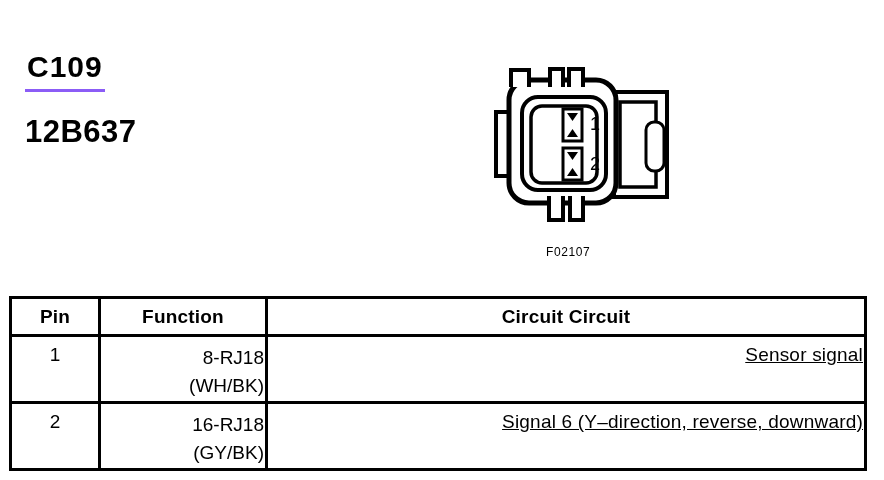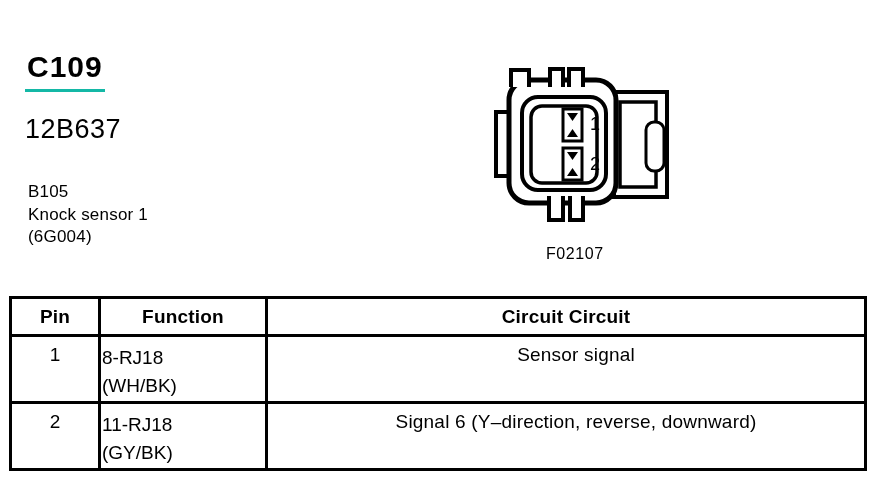--- a/index.html
+++ b/index.html
@@ -2,57 +2,52 @@
 <html><head>
 <meta charset="utf-8">
 <style>
   html,body{margin:0;padding:0;background:#e8e8e8;}
   .page{
     position:relative;width:884px;height:480px;background:#ffffff;
     font-family:"Liberation Sans","DejaVu Sans",sans-serif;color:#000;overflow:hidden;
   }
   .title{
     position:absolute;left:25px;top:50px;font-size:30px;font-weight:700;
-    letter-spacing:1px;border-bottom:3px solid #14b8a6;padding:0 2px 5px 2px;display:inline-block;
+    letter-spacing:1px;border-bottom:3px solid #8b5cf6;padding:0 2px 5px 2px;display:inline-block;
   }
   .part{
-    position:absolute;left:25px;top:114px;font-size:27px;font-weight:400;letter-spacing:0.5px;
+    position:absolute;left:25px;top:114px;font-size:31px;font-weight:700;letter-spacing:0.5px;
   }
   .component{
     position:absolute;left:28px;top:181px;font-size:17px;line-height:22.5px;letter-spacing:0.2px;
   }
   .diagram{position:absolute;left:488px;top:56px;width:190px;height:170px;}
-  .figlabel{position:absolute;left:546px;top:245px;font-size:16px;letter-spacing:0.6px;}
+  .figlabel{position:absolute;left:546px;top:245px;font-size:12px;letter-spacing:0.6px;}
   table.pinout{
     position:absolute;left:9px;top:296px;width:855px;border-collapse:collapse;table-layout:fixed;
   }
   table.pinout th,table.pinout td{border:3px solid #000;}
   table.pinout th{
     font-size:19px;font-weight:700;text-align:center;height:33px;letter-spacing:0.2px;
   }
   table.pinout td{vertical-align:top;font-size:19px;padding-top:7px;}
   td.c-pin{text-align:center;}
-  td.c-circ{text-align:left;line-height:28px;}
-  td.c-fn{text-align:center;padding-left:21px;letter-spacing:0.2px;}
+  td.c-circ{text-align:right;line-height:28px;}
+  td.c-fn{text-align:right;padding-left:21px;letter-spacing:0.2px;text-decoration:underline;}
   tr.datarow{height:64px;}
 </style>
 </head>
 <body>
 
 <div class="page">
 
   <div class="title">C109</div>
 
   <div class="part">12B637</div>
 
-  <div class="component">
-    <div>B105</div>
-    <div>Knock sensor 1</div>
-    <div>(6G004)</div>
-  </div>
 
   <svg class="diagram" viewBox="0 0 190 170" xmlns="http://www.w3.org/2000/svg">
 
     <g>
       <rect x="126" y="36" width="53" height="105" fill="#fff" stroke="#000" stroke-width="4"></rect>
       <rect x="132" y="46" width="36" height="85" fill="#fff" stroke="#000" stroke-width="3.5"></rect>
       <rect x="158" y="66" width="18" height="49" rx="8" fill="#fff" stroke="#000" stroke-width="3"></rect>
     </g>
 
     <rect x="8" y="56" width="16" height="64" fill="#fff" stroke="#000" stroke-width="4"></rect>
@@ -105,21 +100,21 @@
         <td class="c-pin">1</td>
         <td class="c-circ">
           <div>8-RJ18</div>
           <div>(WH/BK)</div>
         </td>
         <td class="c-fn">Sensor signal</td>
       </tr>
       <tr class="datarow">
         <td class="c-pin">2</td>
         <td class="c-circ">
-          <div>11-RJ18</div>
+          <div>16-RJ18</div>
           <div>(GY/BK)</div>
         </td>
         <td class="c-fn">Signal 6 (Y–direction, reverse, downward)</td>
       </tr>
     </tbody>
   </table>
 
 </div>
 
 </body></html>

